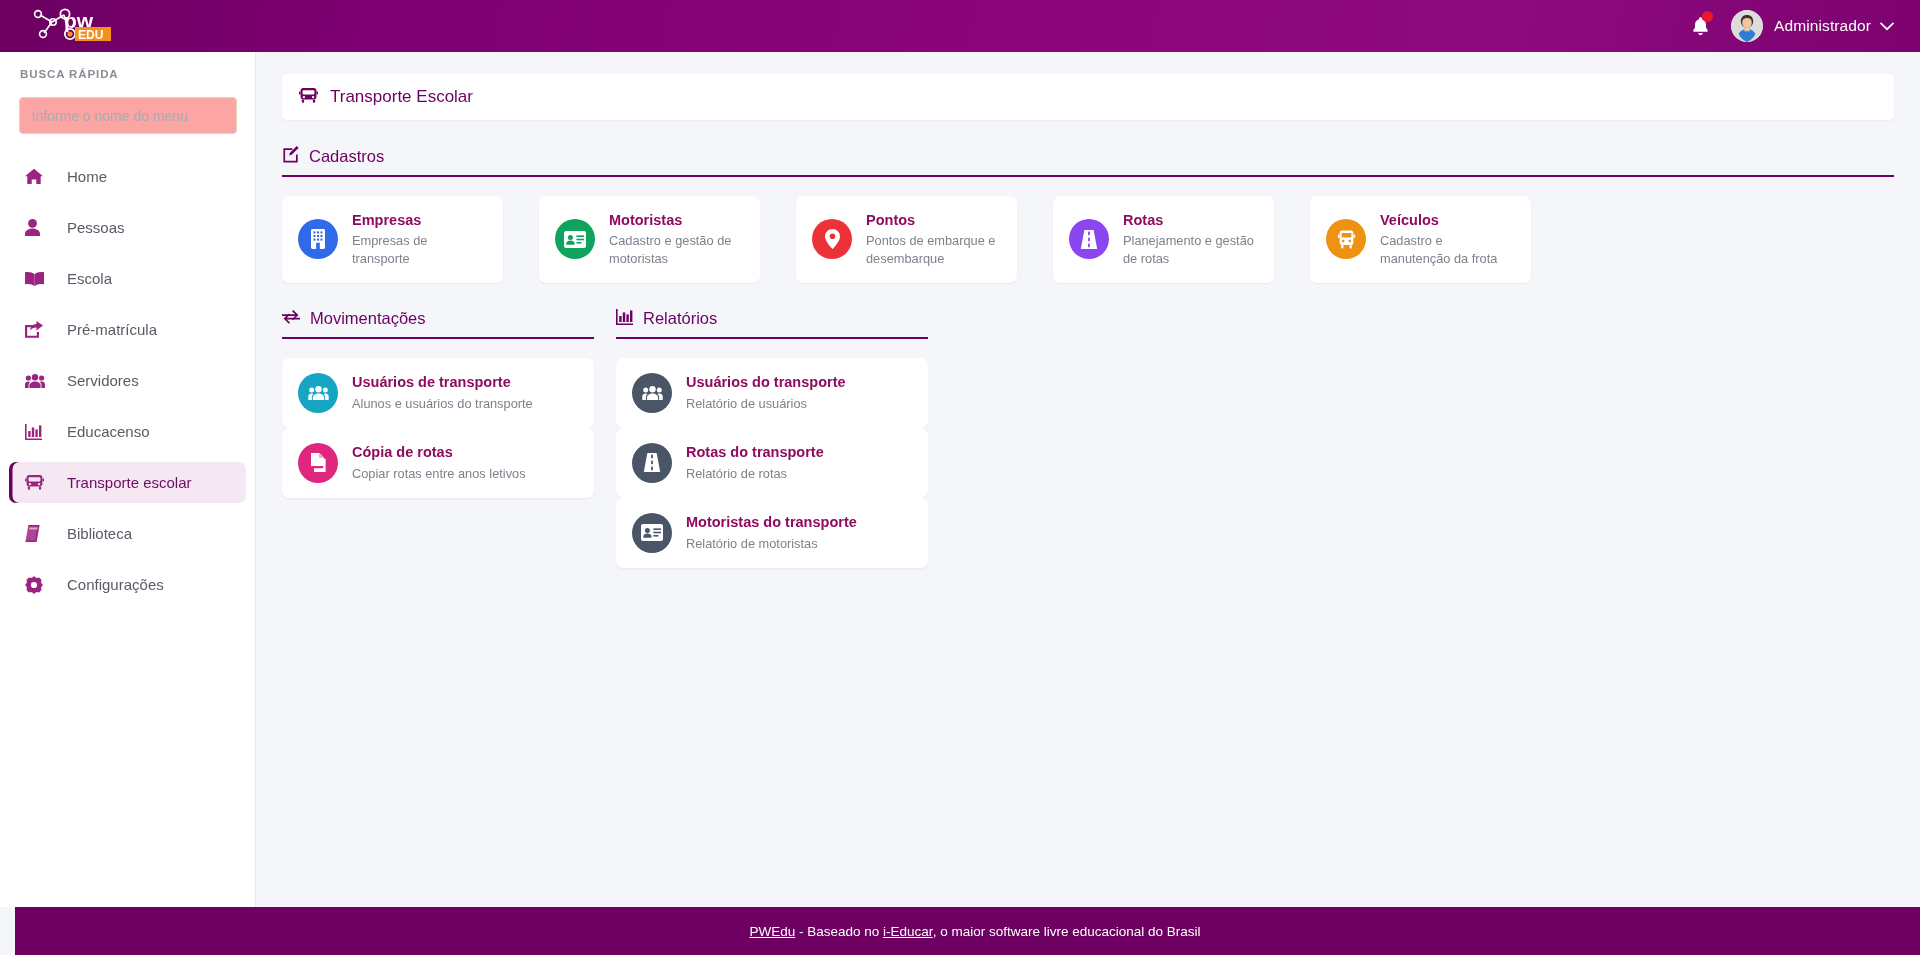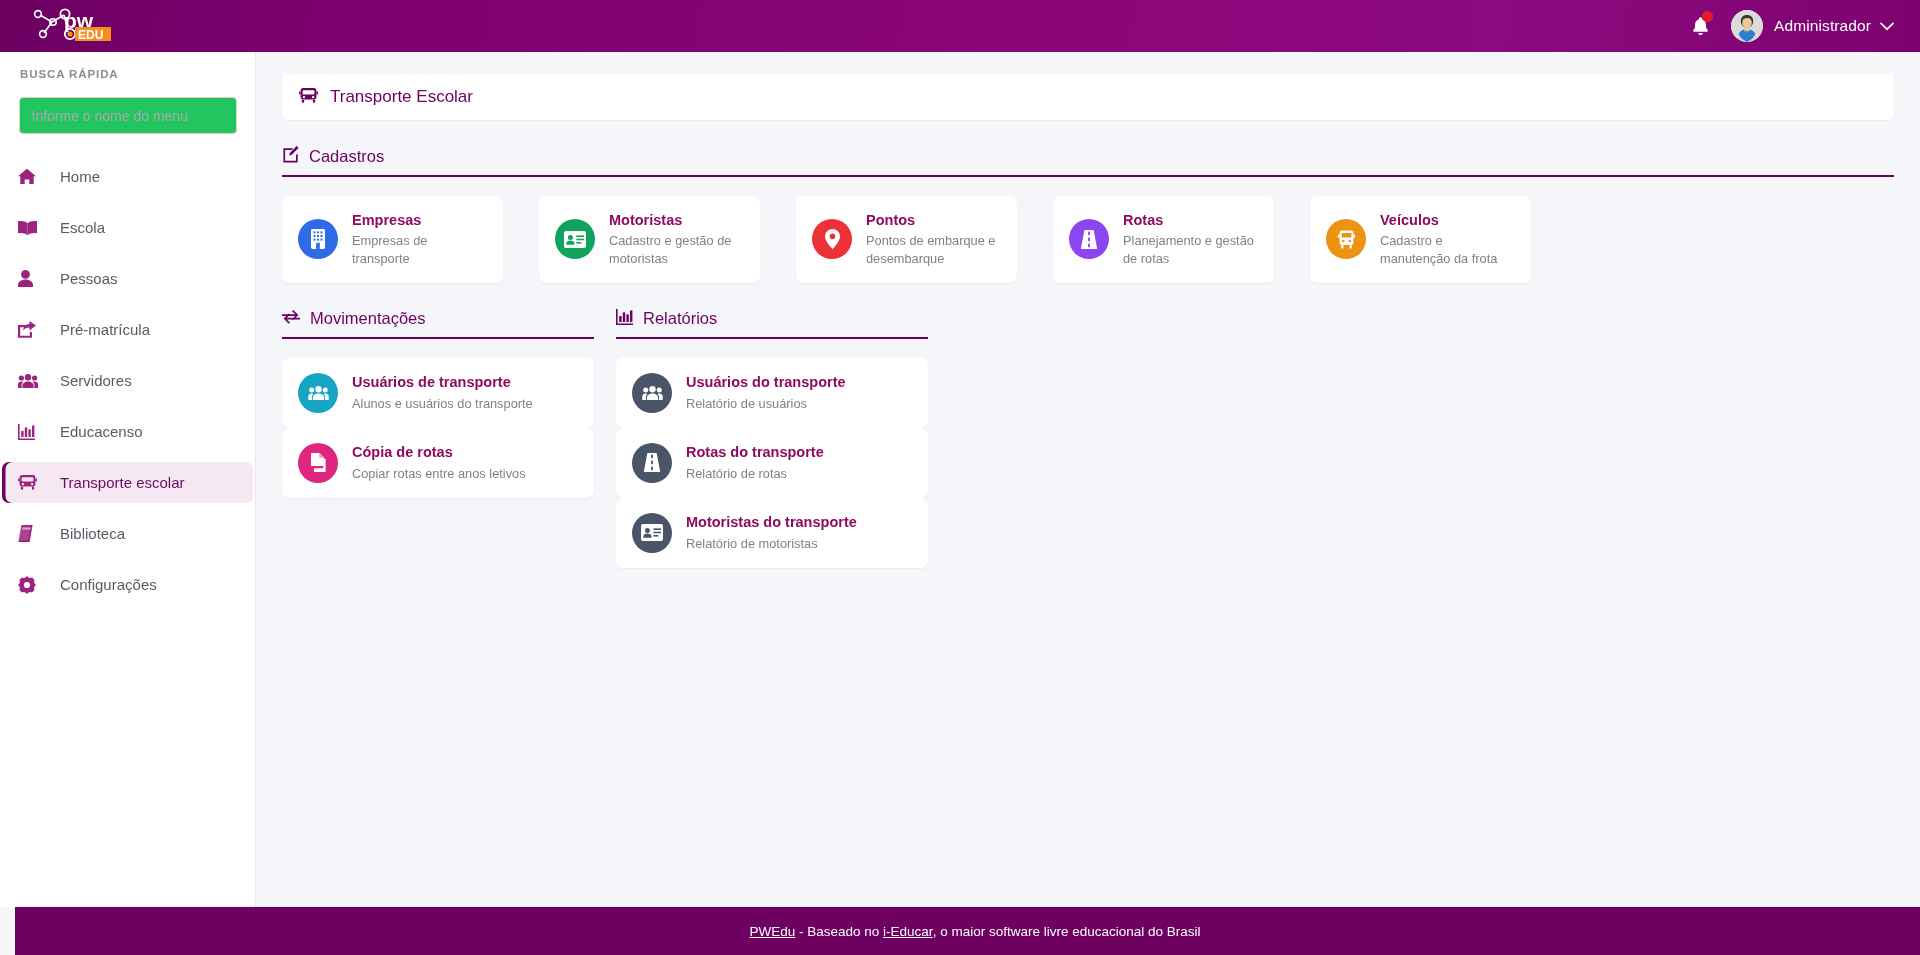--- a/index.html
+++ b/index.html
@@ -51,25 +51,25 @@
   }
   .quick-label {
     font-size: 11.5px; letter-spacing: .9px; color: #8c8c97;
     font-weight: 700; padding: 0 20px 0 20px; margin-bottom: 9px;
     text-transform: uppercase;
   }
   .quick-input {
     display: block; width: 218px; height: 37px; margin: 17px auto;
     border: 1px solid #e3d3bd; border-radius: 4px;
     padding: 0 12px; font-size: 14px; color: #4b4b55;
-    font-family: "Liberation Sans", sans-serif; outline: none; background: #22c55e;
+    font-family: "Liberation Sans", sans-serif; outline: none; background: #fca5a5;
   }
   .quick-input::placeholder { color: #a9a9b2; }
 
-  .nav { margin-top: 22px; padding: 0 2px; }
+  .nav { margin-top: 22px; padding: 0 9px; }
   .nav-item {
     display: flex; align-items: center; height: 41px;
     padding-left: 16px; margin-bottom: 10px;
     border-radius: 7px; cursor: pointer; position: relative;
     text-decoration: none;
   }
   .nav-item .nav-ico {
     width: 26px; display: flex; align-items: center; justify-content: flex-start;
     flex: none;
   }
@@ -205,36 +205,36 @@
       <span class="nav-ico">
         <svg width="18" height="17" viewBox="0 0 18 17">
             <path d="M9 .8 0 8.2h2.3V16h4.4v-4.6h4.6V16h4.4V8.2H18z" fill="#9c2480"></path>
           </svg>
       </span>
       <span class="nav-txt">Home</span>
     </a>
 
     <a class="nav-item">
       <span class="nav-ico">
+        <svg width="15" height="17" viewBox="0 0 15 17">
+            <circle cx="7.5" cy="4.4" r="4.4" fill="#9c2480"></circle>
+            <path d="M7.5 9.6C3.4 9.6 0 12 0 15v2h15v-2c0-3-3.4-5.4-7.5-5.4z" fill="#9c2480"></path>
+          </svg>
+      </span>
+      <span class="nav-txt">Pessoas</span>
+    </a>
+
+    <a class="nav-item">
+      <span class="nav-ico">
         <svg width="19" height="16" viewBox="0 0 19 16">
             <path d="M9.5 3.2C7.4 1.2 3.6.6 0 1.3v12.1c3.6-.7 7.4-.1 9.5 1.9V3.2z" fill="#9c2480"></path>
             <path d="M9.5 3.2c2.1-2 5.9-2.6 9.5-1.9v12.1c-3.6-.7-7.4-.1-9.5 1.9V3.2z" fill="#9c2480"></path>
           </svg>
       </span>
       <span class="nav-txt">Escola</span>
-    </a>
-
-    <a class="nav-item">
-      <span class="nav-ico">
-        <svg width="15" height="17" viewBox="0 0 15 17">
-            <circle cx="7.5" cy="4.4" r="4.4" fill="#9c2480"></circle>
-            <path d="M7.5 9.6C3.4 9.6 0 12 0 15v2h15v-2c0-3-3.4-5.4-7.5-5.4z" fill="#9c2480"></path>
-          </svg>
-      </span>
-      <span class="nav-txt">Pessoas</span>
     </a>
 
     <a class="nav-item">
       <span class="nav-ico">
         <svg width="18" height="17" viewBox="0 0 18 17">
             <path d="M2 4h6v2.2H2.2v8.6h9.6V11H14v5.8H0V4z" fill="#9c2480"></path>
             <path d="M11.4 0v3C7.6 3.2 5.6 5.8 5 9.6c1.6-2.2 3.6-3.2 6.4-3.2v3L18 4.6z" fill="#9c2480"></path>
           </svg>
       </span>
       <span class="nav-txt">Pré-matrícula</span>

